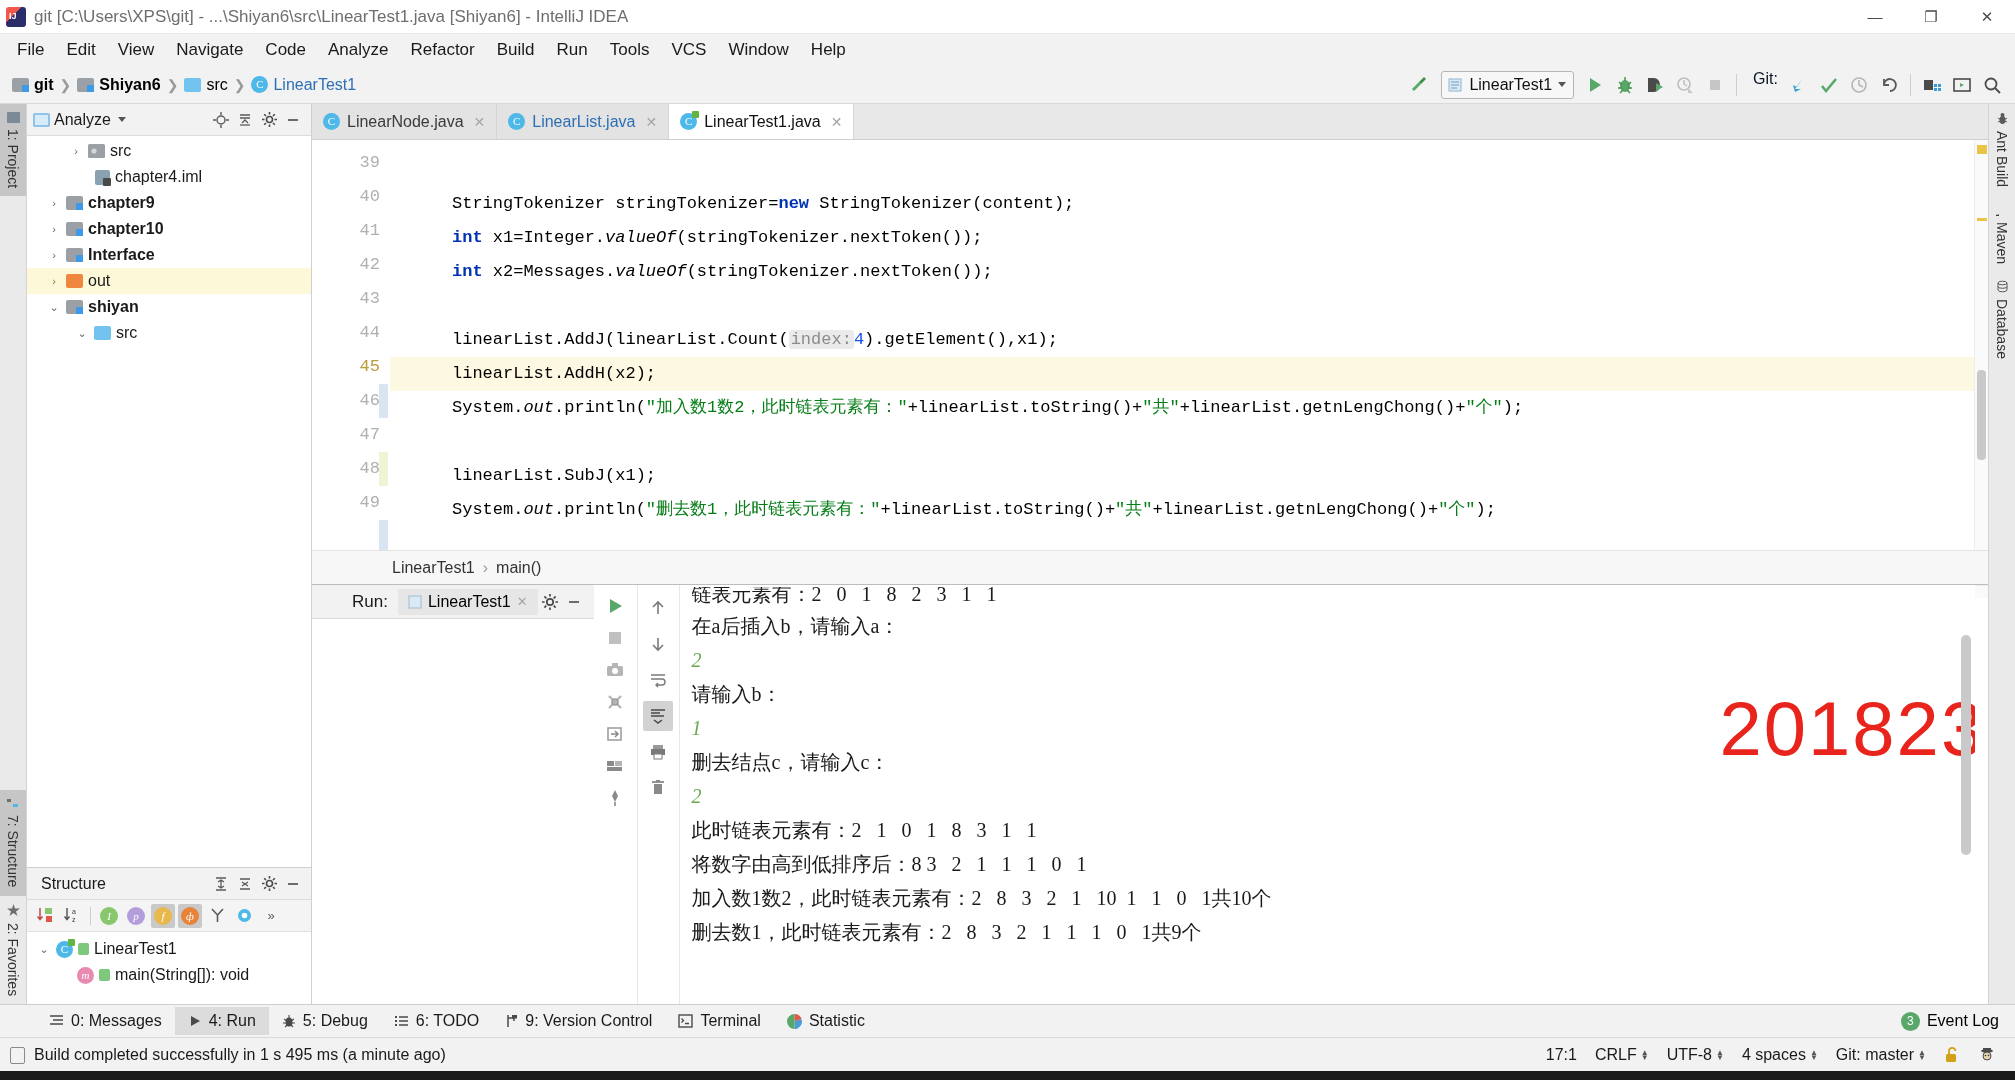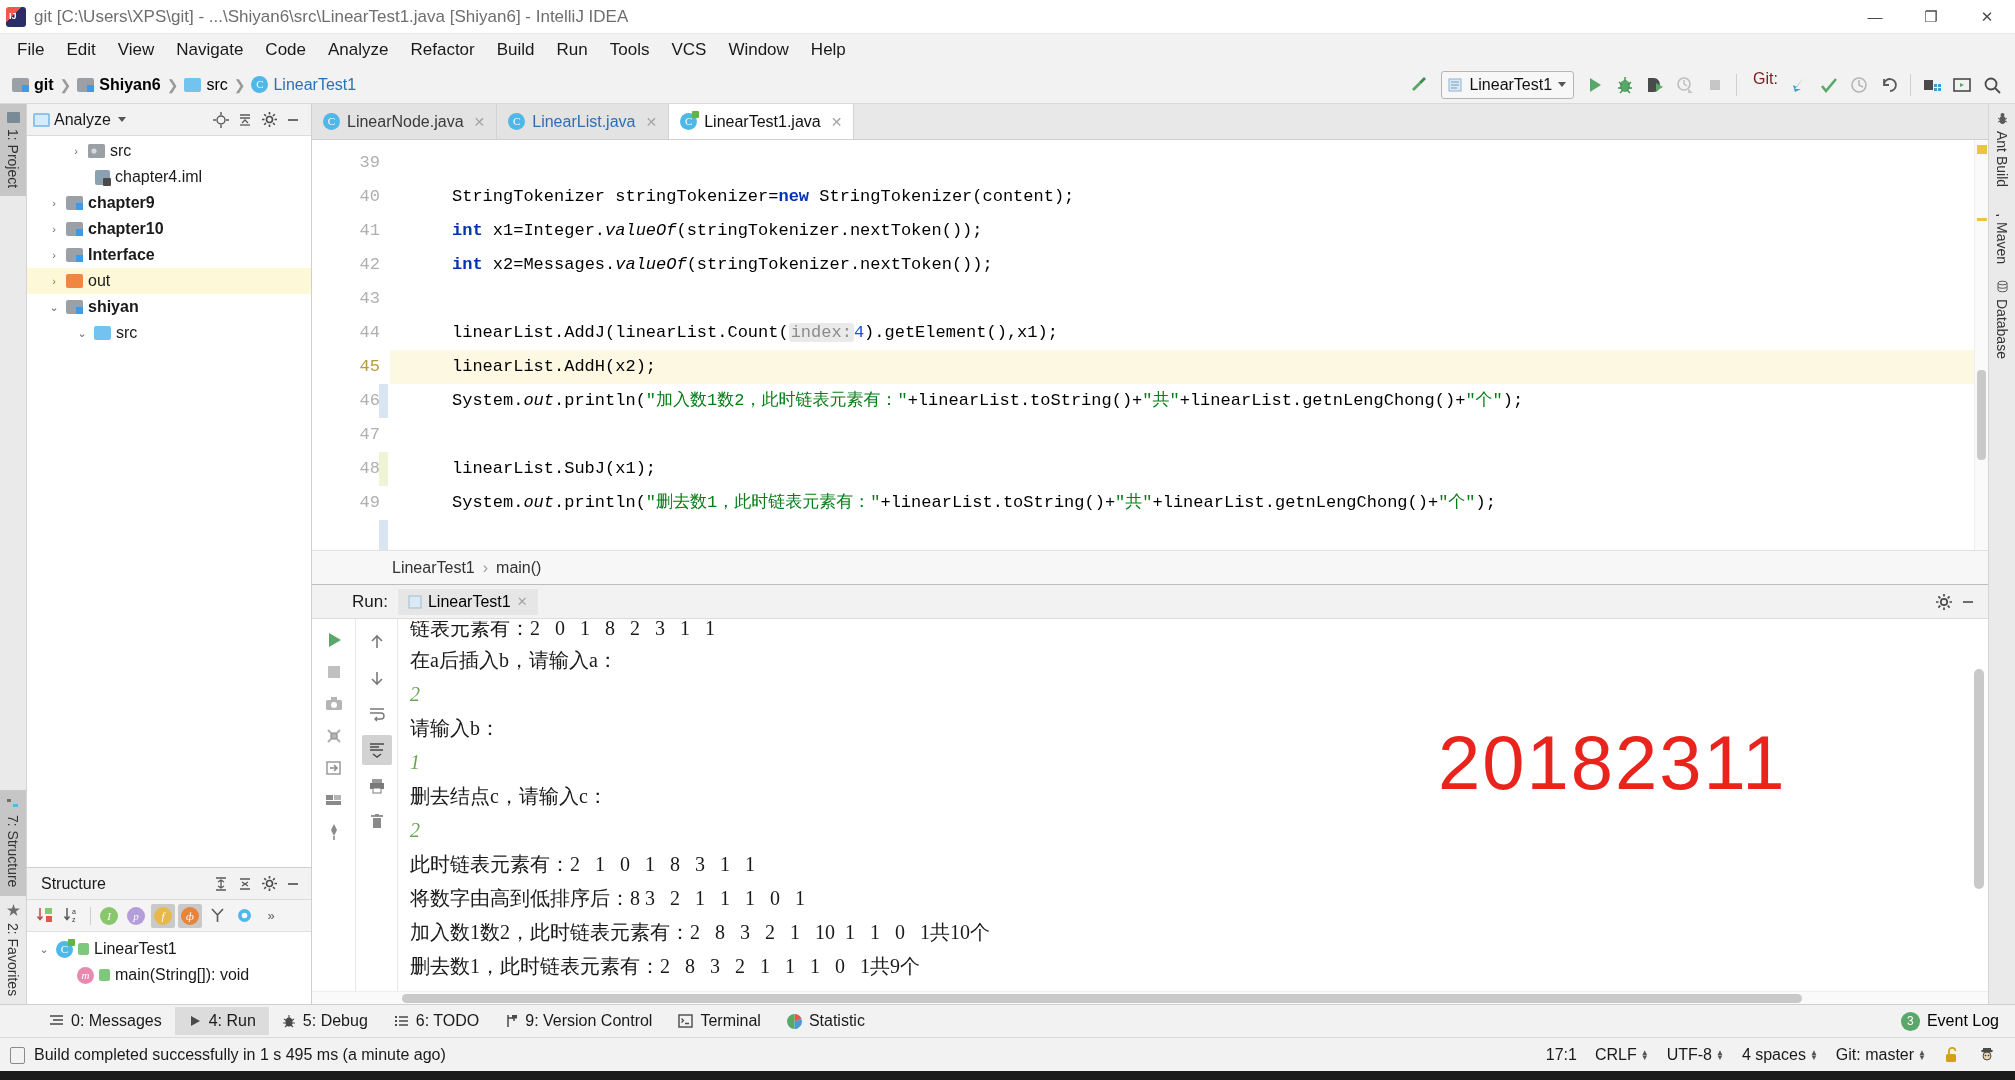--- a/index.html
+++ b/index.html
@@ -50,21 +50,21 @@
   .nav-spacer { flex: 1 1 auto; }
 
   .tbtn { width: 30px; height: 30px; display: flex; align-items: center;
           justify-content: center; border-radius: 3px; }
   .runcfg { display: flex; align-items: center; gap: 6px; height: 28px;
             border: 1px solid #b5b5b5; border-radius: 3px; background: #f7f7f7;
             padding: 0 7px 0 5px; margin: 0 6px; }
   .runcfg-label { font-size: 16px; color: #111; white-space: nowrap; }
   .chev { width: 0; height: 0; border-left: 4px solid transparent;
           border-right: 4px solid transparent; border-top: 5px solid #555; }
-  .git-label { font-size: 16px; color: #7f1d1d; margin: 0 6px 12px 10px; }
+  .git-label { font-size: 16px; color: #0f172a; margin: 0 6px 12px 10px; }
   .vsep { width: 1px; height: 22px; background: #cfcfcf; margin: 0 6px; }
 
   
   .body { flex: 1 1 auto; display: flex; min-height: 0; }
   .railbar { width: 27px; flex: 0 0 27px; background: #eaeaea;
              border-right: 1px solid #d4d4d4; display: flex; flex-direction: column;
              align-items: center; }
   .rail-btn { writing-mode: vertical-rl; font-size: 14px; color: #333;
               padding: 8px 5px; display: flex; align-items: center; gap: 6px;
               white-space: nowrap; }
@@ -126,41 +126,41 @@
   .editor { flex: 1 1 auto; display: flex; background: #fff; min-height: 0;
             position: relative; overflow: hidden; }
   .gutter { width: 78px; flex: 0 0 78px; background: #fff; text-align: right;
             padding-top: 6px; position: relative; }
   .gline { height: 34px; line-height: 34px; font-size: 17px; color: #b0b0b0;
            font-family: "Liberation Mono", monospace; padding-right: 10px; }
   .gline.cur { color: #b99c3a; }
   .gutter-edge { position: absolute; right: 0; top: 0; bottom: 0; width: 13px; }
   .fold-mark { position: absolute; right: 2px; width: 9px; height: 34px;
                background: #d9e6f2; }
-  .code { flex: 1 1 auto; padding-top: 6px; font-family: "Liberation Mono", monospace;
+  .code { flex: 1 1 auto; padding-top: 13px; font-family: "Liberation Mono", monospace;
           font-size: 17px; min-width: 0; overflow: hidden; position: relative; }
   .cline { height: 34px; line-height: 34px; white-space: pre; padding-left: 62px; }
   .cline.cur { background: #fdf8e2; }
   .k { color: #0033b3; font-weight: bold; }
   .s { color: #067d17; }
   .it { font-style: italic; color: #000; }
   .hint { background: #eaeaea; color: #8c8c8c; border-radius: 3px; padding: 0 2px; }
   .num { color: #1750eb; }
   .markerbar { width: 14px; flex: 0 0 14px; background: #fafafa;
                border-left: 1px solid #eee; position: relative; }
   .mark { position: absolute; left: 2px; width: 10px; height: 9px; }
   .scroll-thumb { position: absolute; right: 2px; width: 9px; background: #c9c9c9;
                   border-radius: 4px; }
 
   .bcrumb { height: 34px; flex: 0 0 34px; display: flex; align-items: center;
             gap: 8px; padding-left: 80px; background: #f7f7f7;
             border-top: 1px solid #e2e2e2; font-size: 16px; color: #333; }
 
   
-  .runwin { flex: 0 0 420px; display: flex; flex-direction: column;
+  .runwin { flex: 0 0 420px; display: flex; flex-direction: row;
             background: #fff; border-top: 1px solid #bdbdbd; }
   .runhead { height: 34px; flex: 0 0 34px; display: flex; align-items: center;
              background: #f2f2f2; border-bottom: 1px solid #dcdcdc; padding-left: 40px; }
   .runhead-label { font-size: 17px; color: #1a1a1a; margin-right: 10px; }
   .runtab { display: flex; align-items: center; gap: 6px; font-size: 16px;
             padding: 4px 10px; background: #e6e6e6; }
   .runtab .close { color: #a5a5a5; font-size: 13px; }
   .runbody { flex: 1 1 auto; display: flex; min-height: 0; }
   .runtools { width: 44px; flex: 0 0 44px; display: flex; flex-direction: column;
               align-items: center; gap: 2px; padding-top: 6px; background: #fff;

